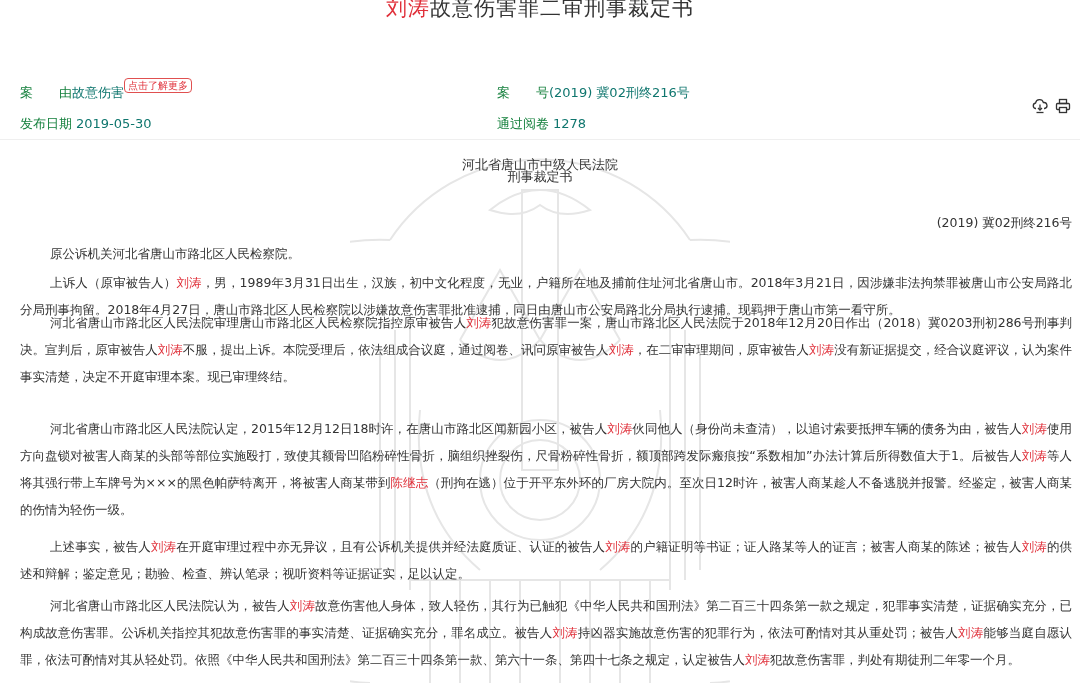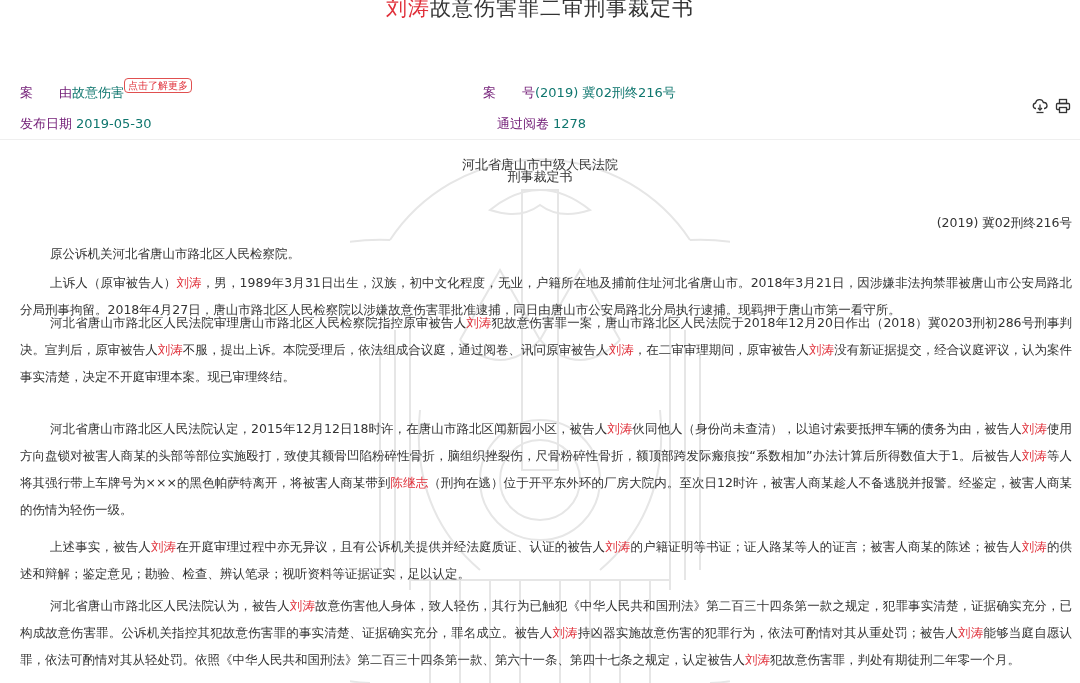--- a/index.html
+++ b/index.html
@@ -6,21 +6,21 @@
   html, body { width: 1080px; height: 683px; overflow: hidden; background: #ffffff; }
   body { font-family: "DejaVu Sans", "Liberation Sans", sans-serif; color: #333333; position: relative; }
 
   .title {
     position: absolute; top: -6px; left: 0; width: 1080px; text-align: center;
     font-size: 21px; color: #333; letter-spacing: 1px; white-space: nowrap;
   }
   .title .hl { color: #e0303a; }
 
   .meta { position: absolute; font-size: 13px; white-space: nowrap; }
-  .meta .lbl { color: #701a75; display: inline-block; }
+  .meta .lbl { color: #15803d; display: inline-block; }
   .meta .val { color: #0f766e; }
   .lbl-spaced { width: 52px; display: inline-block; }
   .lbl-spaced span { display: inline-block; }
 
   .tag-btn {
     display: inline-block; position: relative; top: -8px;
     border: 1px solid #e05050; color: #e0303a; border-radius: 4px;
     font-size: 10px; line-height: 13px; padding: 0 3px; background: #fff; cursor: pointer;
   }
 
@@ -44,21 +44,21 @@
 </div>
 
 <div class="meta" style="left:20px; top:84px;">
   <span class="lbl lbl-spaced"><span>案</span><span style="margin-left:26px;">由</span></span><span class="val">故意伤害</span><span class="tag-btn">点击了解更多</span>
 </div>
 
 <div class="meta" style="left:20px; top:115px;">
   <span class="lbl" style="width:56px;">发布日期</span><span class="val">2019-05-30</span>
 </div>
 
-<div class="meta" style="left:483px; top:84px;">
+<div class="meta" style="left:497px; top:84px;">
   <span class="lbl lbl-spaced"><span>案</span><span style="margin-left:26px;">号</span></span><span class="val">(2019) 冀02刑终216号</span>
 </div>
 
 <div class="meta" style="left:497px; top:115px;">
   <span class="lbl" style="width:56px;">通过阅卷</span><span class="val">1278</span>
 </div>
 
 <div class="icon-btn" style="left:1032px; top:98px;">
   <svg width="16" height="16" viewBox="0 0 16 16" fill="none" stroke="#333" stroke-width="1.3">
     <path d="M4 10.5 H3.5 A2.8 2.8 0 0 1 3.6 5 A4 4 0 0 1 11.4 4.6 A2.9 2.9 0 0 1 12.5 10.5 H12"></path>

